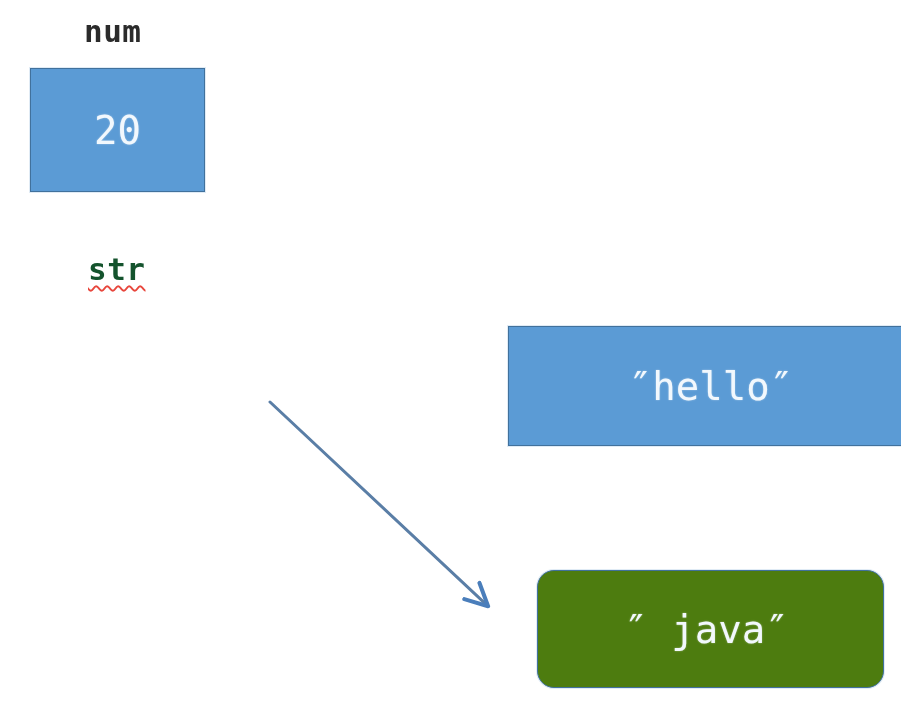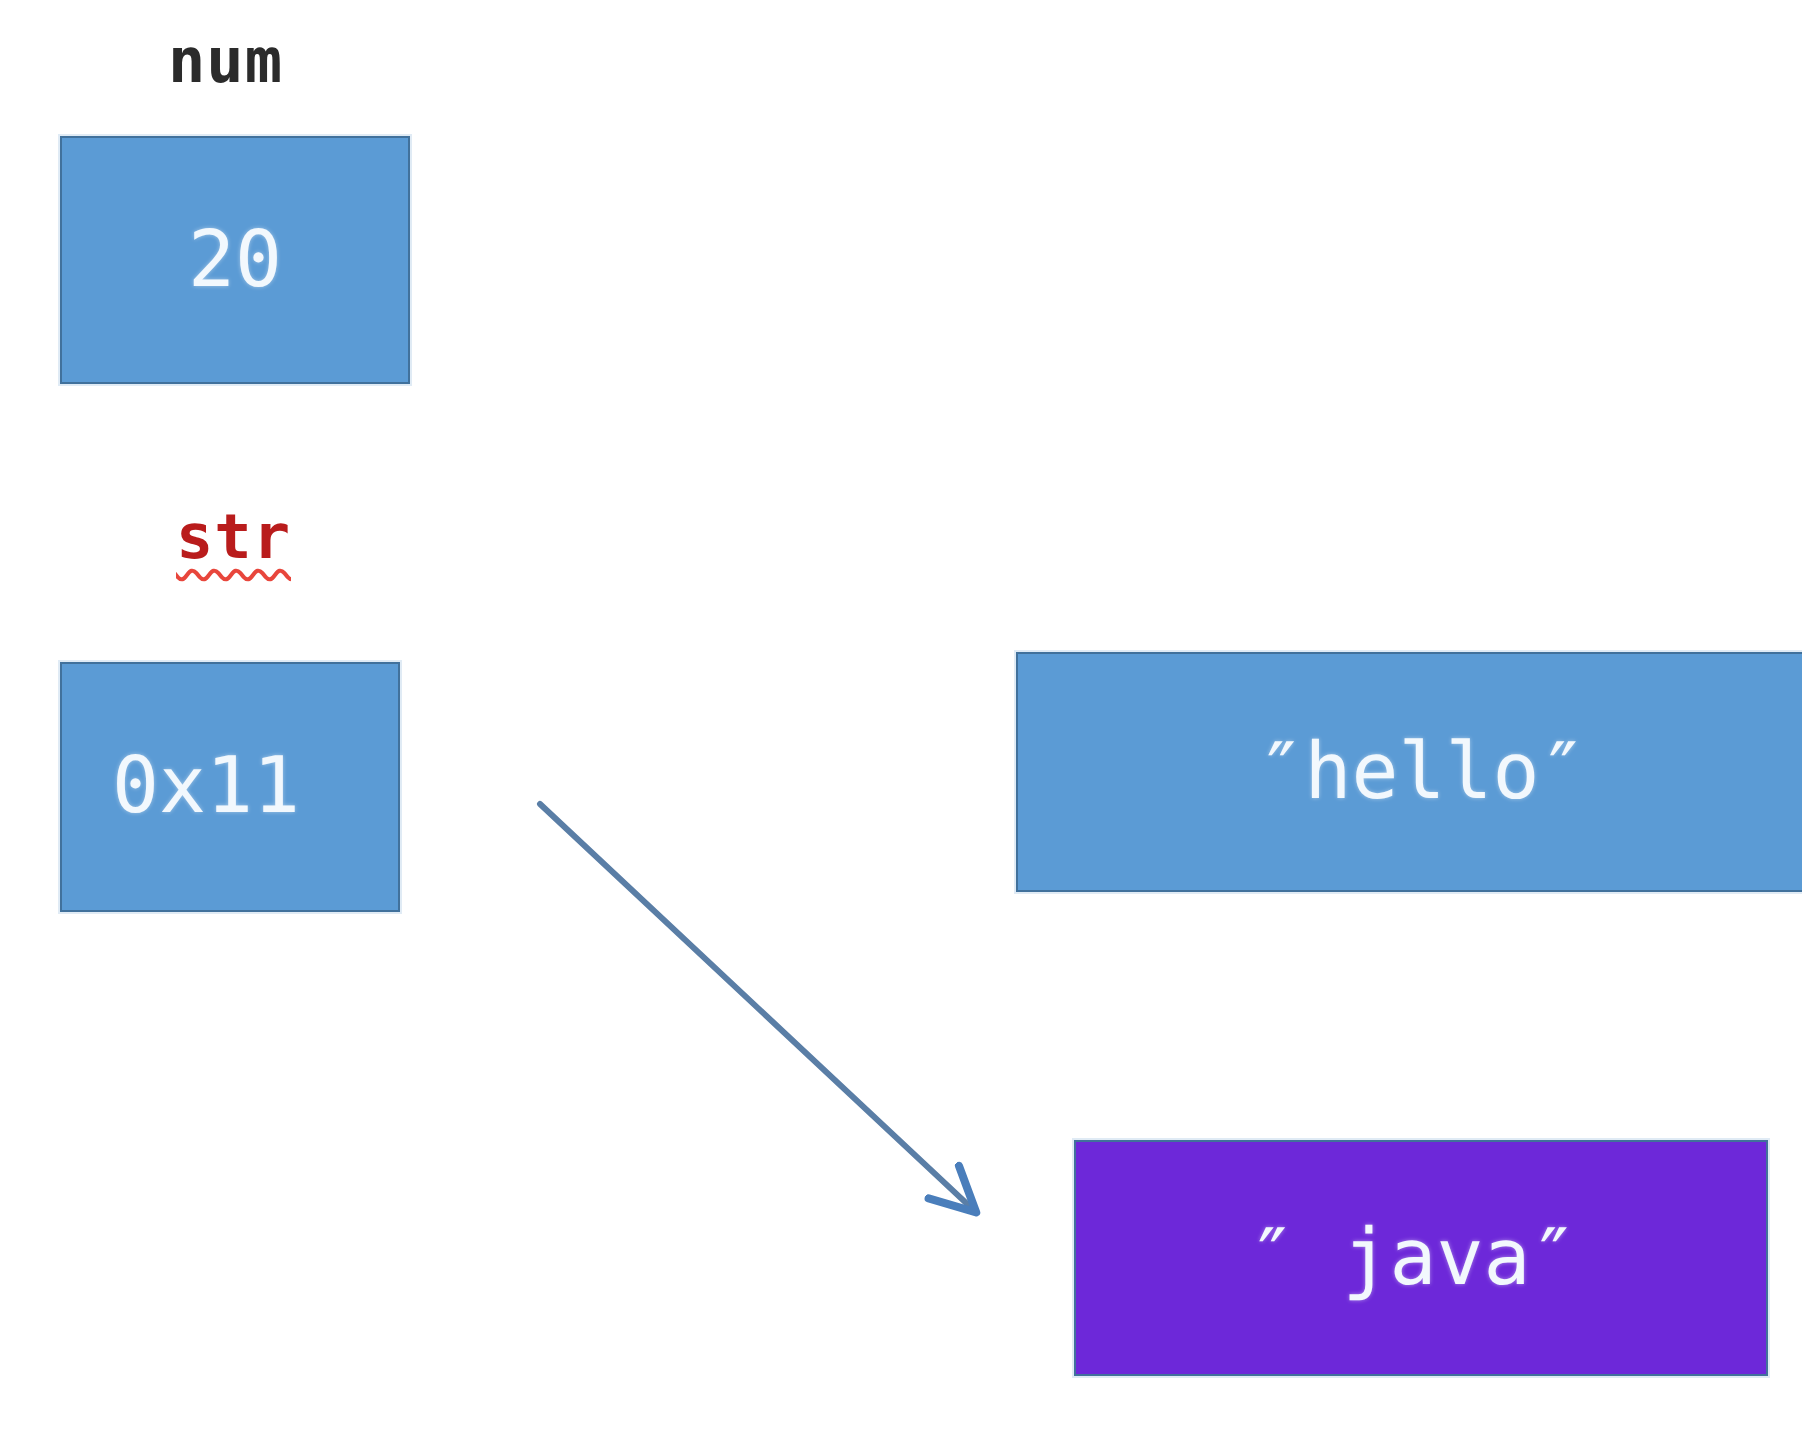--- a/index.html
+++ b/index.html
@@ -80,31 +80,28 @@
 <body>
 
 <div id="canvas" style="background: rgb(255, 255, 255);">
 
   <div class="var-label" id="label-num" style="color: rgb(43, 43, 43);">num</div>
 
   <div class="box" id="box-num" style="background: rgb(91, 155, 213); border-color: rgb(65, 113, 156);">
     <span class="box-text" style="color: rgb(242, 248, 253);">20</span>
   </div>
 
-  <div class="var-label misspelled" id="label-str" style="color: #b91c1c;">str</div>
+  <div class="var-label misspelled" id="label-str" style="color: #14532d;">str</div>
 
-  <div class="box" id="box-str" style="background: rgb(91, 155, 213); border-color: rgb(65, 113, 156);">
-    <span class="box-text" style="color: rgb(242, 248, 253);">0x11</span>
-  </div>
 
   <div class="box" id="box-hello" style="background: rgb(91, 155, 213); border-color: rgb(65, 113, 156);">
     <span class="box-text" style="color: rgb(242, 248, 253);">″hello″</span>
   </div>
 
-  <div class="box" id="box-java" style="background: #6d28d9; border-color: rgb(65, 113, 156);">
+  <div class="box" id="box-java" style="background: #4d7c0f; border-color: rgb(65, 113, 156); border-radius: 17px;">
     <span class="box-text" style="color: rgb(242, 248, 253);">″ java″</span>
   </div>
 
   <svg id="arrow-svg" viewBox="0 0 901 723">
     <defs>
       <marker id="arrowhead" markerWidth="9" markerHeight="9" refX="7.2" refY="4.5" orient="auto" markerUnits="strokeWidth">
         <path d="M 0.6 0.8 L 8 4.5 L 0.6 8.2" fill="none" stroke="#4A7EBB" stroke-width="1.35" stroke-linecap="round" stroke-linejoin="round"></path>
       </marker>
     </defs>
     <line id="arrow-line" x1="270" y1="402" x2="486.3502452341671" y2="604.5825023556292" stroke="#5A7EA6" stroke-width="3" stroke-linecap="round" marker-end="url(#arrowhead)"></line>

